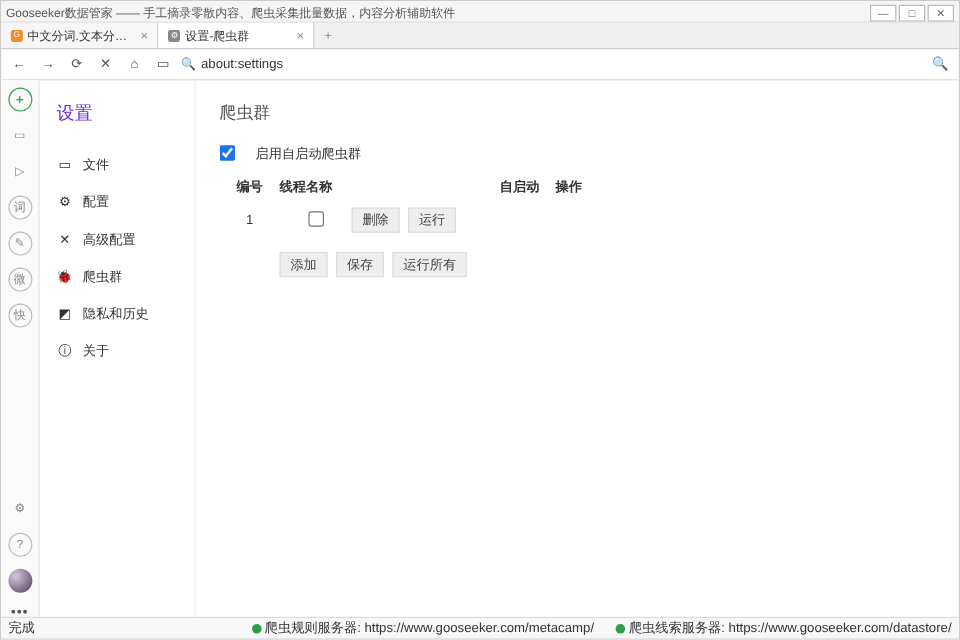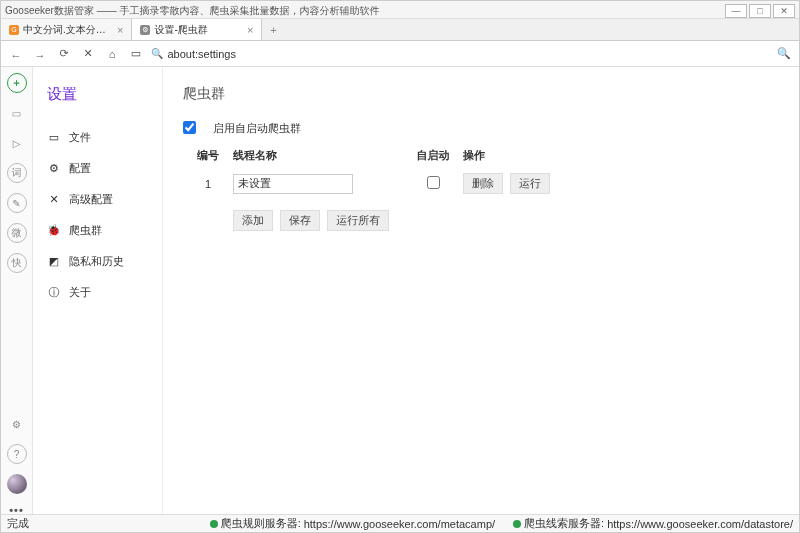--- a/index.html
+++ b/index.html
@@ -142,21 +142,20 @@
       <span>启用自启动爬虫群</span>
     </div>
     <div class="hdr">
       <div class="c1">编号</div>
       <div class="c2">线程名称</div>
       <div class="c3">自启动</div>
       <div class="c4">操作</div>
     </div>
     <div class="row">
       <div class="c1">1</div>
-      <div class="c2"><input type="text" value="未设置" style=""></div>
       <div class="c3"><input type="checkbox" style=""></div>
       <div class="c4">
         <span class="btn">删除</span>
         <span class="btn">运行</span>
       </div>
     </div>
     <div class="actions">
       <span class="btn">添加</span>
       <span class="btn">保存</span>
       <span class="btn">运行所有</span>

